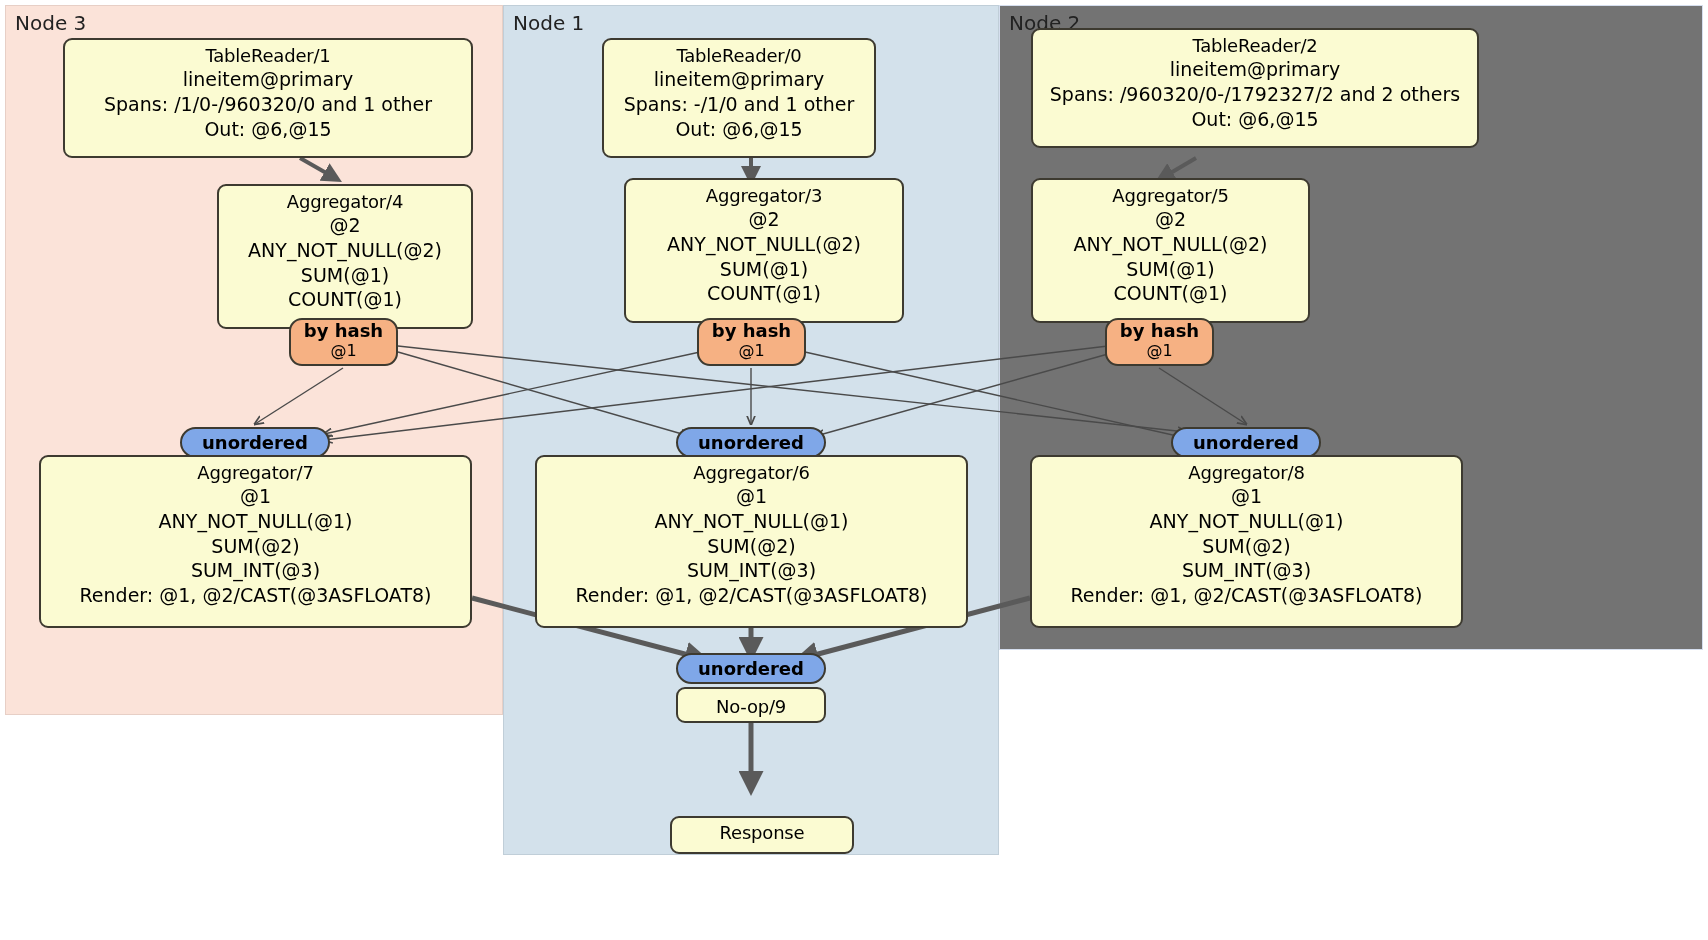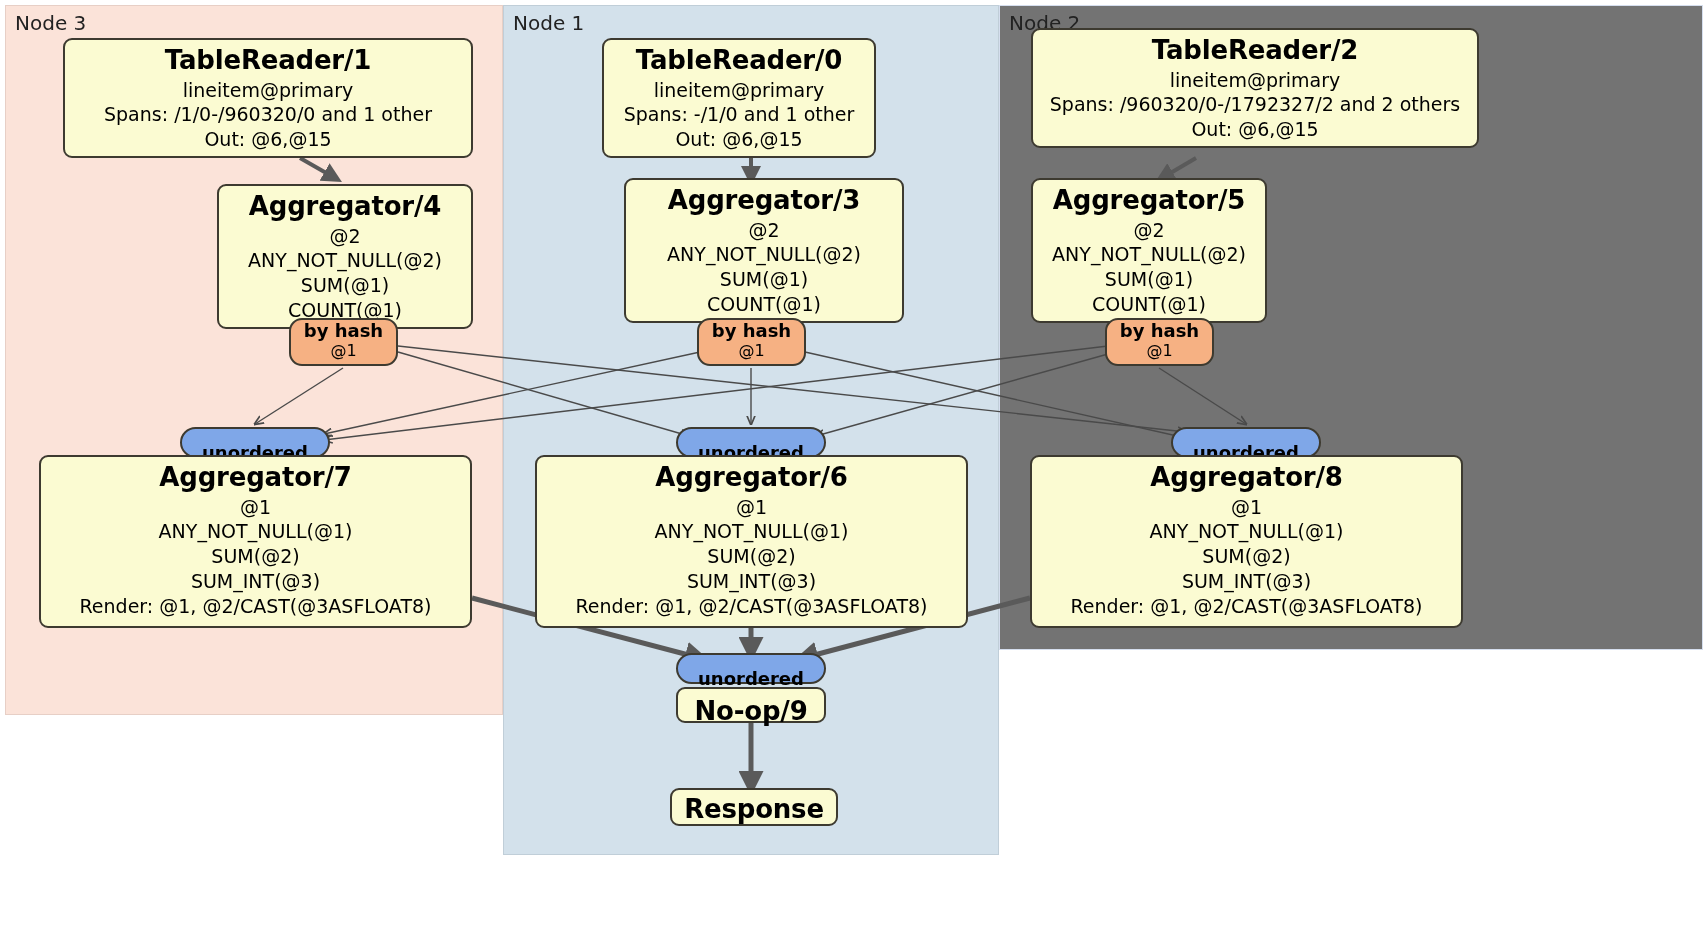--- a/index.html
+++ b/index.html
@@ -12,27 +12,27 @@
               font-family:"DejaVu Sans","Liberation Sans",sans-serif;}
 
   #panel-node3{left:5px;top:5px;width:498px;height:710px;background:#fbe3d9;border-color:#e7cfc6;}
   #panel-node1{left:503px;top:5px;width:496px;height:850px;background:#d3e1eb;border-color:#c0ced8;}
   #panel-node2{left:999px;top:5px;width:704px;height:645px;background:#737373;border-color:#d5deee;}
 
   .proc-box{position:absolute;box-sizing:border-box;background:#fbfbd2;
             border:2px solid #3d3a30;border-radius:9px;
             text-align:center;color:#000;line-height:1.30;
             padding:4px 8px 5px 8px;}
-  .proc-title{font-weight:bold;font-size:26px;letter-spacing:-0.2px;white-space:nowrap;}
+  .proc-title{font-weight:normal;font-size:18px;letter-spacing:-0.2px;white-space:nowrap;}
   .proc-line{font-size:19px;white-space:nowrap;}
 
   .pill{position:absolute;box-sizing:border-box;border:2px solid #3d3a30;
         border-radius:14px;text-align:center;color:#000;line-height:1.15;}
   .pill-hash{background:#f6b183;border-radius:13px;padding-top:1px;}
-  .pill-unordered{background:#7fa7e8;border-radius:16px;padding-top:14px;}
+  .pill-unordered{background:#7fa7e8;border-radius:16px;padding-top:4px;}
   .pill-label{font-weight:bold;font-size:18px;white-space:nowrap;}
   .pill-sub{font-size:16px;white-space:nowrap;}
 
   svg.edges{position:absolute;left:0;top:0;width:1708px;height:940px;
             pointer-events:none;overflow:visible;}
   .e-thin{stroke:#4a4a4a;stroke-width:1.4;fill:none;}
   .e-thick{stroke:#5a5a5a;stroke-width:5;fill:none;}
   .e-med{stroke:#5a5a5a;stroke-width:4;fill:none;}
 </style>
 </head>
@@ -150,32 +150,32 @@
   </div>
 
   <div class="pill pill-unordered" style="left:676px;top:653px;width:150px;height:31px;">
     <div class="pill-label">unordered</div>
   </div>
 
   <div class="proc-box" style="left:676px;top:687px;width:150px;height:36px;padding-top:6px;">
     <div class="proc-title">No-op/9</div>
   </div>
 
-  <div class="proc-box" style="left:670px;top:788px;width:168px;height:38px;padding-top:3px;">
+  <div class="proc-box" style="left:670px;top:816px;width:184px;height:38px;padding-top:3px;">
     <div class="proc-title">Response</div>
   </div>
 
   <div class="proc-box" style="left:1031px;top:28px;width:448px;height:120px;">
     <div class="proc-title">TableReader/2</div>
     <div class="proc-line">lineitem@primary</div>
     <div class="proc-line">Spans: /960320/0-/1792327/2 and 2 others</div>
     <div class="proc-line">Out: @6,@15</div>
   </div>
 
-  <div class="proc-box" style="left:1031px;top:178px;width:236px;height:145px;">
+  <div class="proc-box" style="left:1031px;top:178px;width:279px;height:145px;">
     <div class="proc-title">Aggregator/5</div>
     <div class="proc-line">@2</div>
     <div class="proc-line">ANY_NOT_NULL(@2)</div>
     <div class="proc-line">SUM(@1)</div>
     <div class="proc-line">COUNT(@1)</div>
   </div>
 
   <div class="pill pill-hash" style="left:1105px;top:318px;width:109px;height:48px;">
     <div class="pill-label">by hash</div>
     <div class="pill-sub">@1</div>

